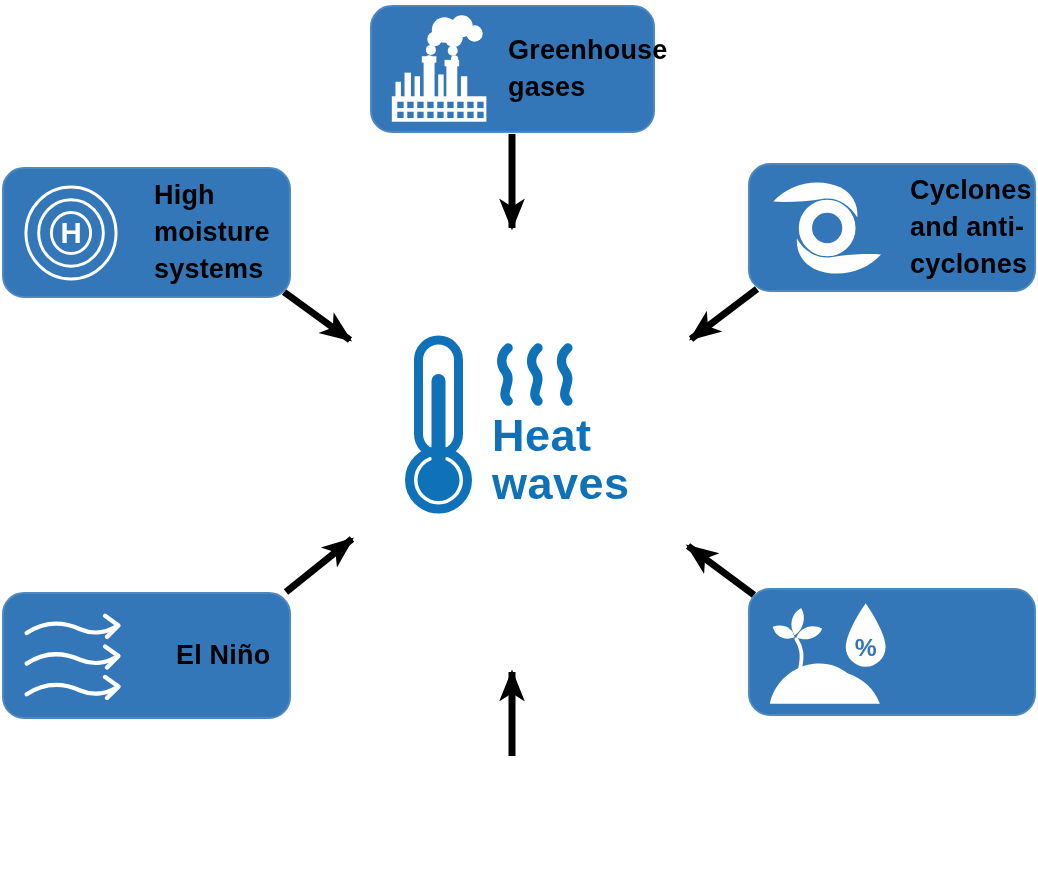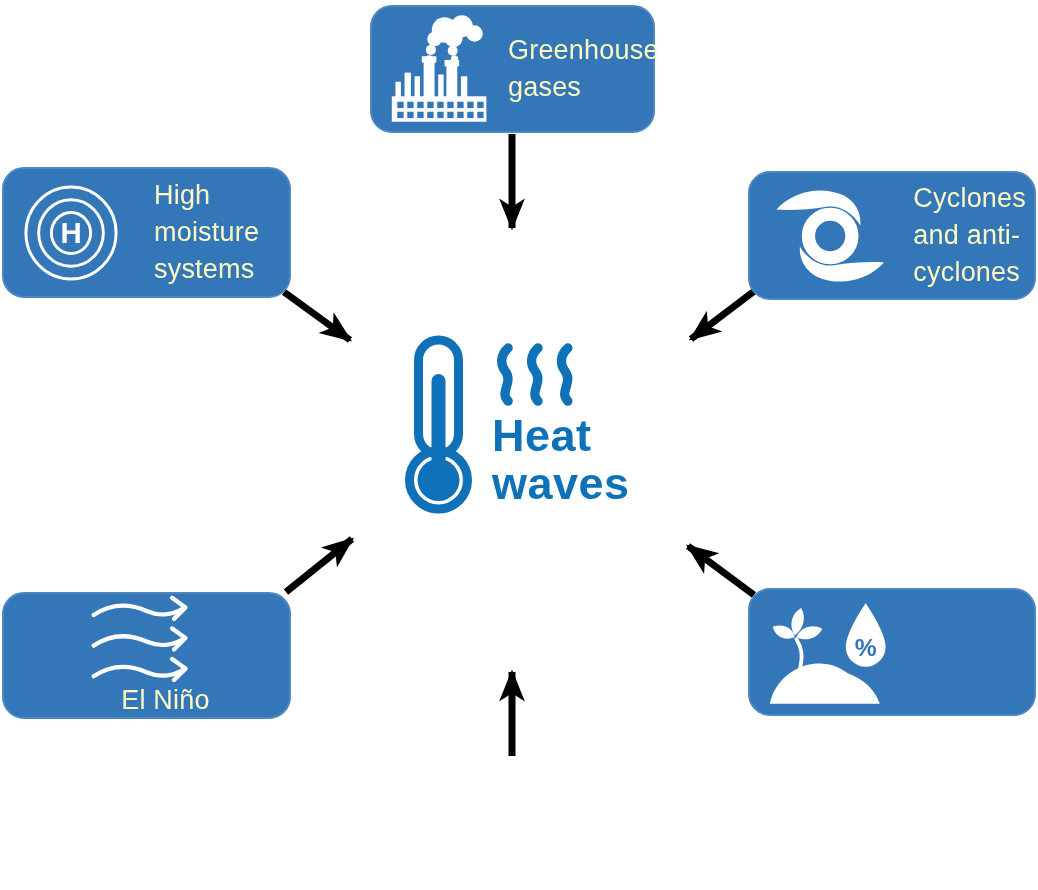--- a/index.html
+++ b/index.html
@@ -7,28 +7,28 @@
     position:relative;width:1038px;height:890px;background:#ffffff;
     font-family:"Liberation Sans","DejaVu Sans",sans-serif;overflow:hidden;
   }
   .arrows{position:absolute;left:0;top:0;width:1038px;height:890px;pointer-events:none;}
   .box{
     position:absolute;background:#3377B8;border:2px solid #4E88C0;border-radius:22px;
     display:flex;align-items:center;box-sizing:border-box;padding:0 8px 0 18px;
   }
   .icon-wrap{flex:0 0 auto;display:flex;align-items:center;justify-content:center;}
   .box-label{
-    color:#fef9c3;font-size:27px;line-height:37px;white-space:pre-line;
-    margin-left:18px;letter-spacing:0.2px;
+    color:#000000;font-size:27px;line-height:37px;white-space:pre-line;
+    margin-left:18px;letter-spacing:0.2px;font-weight:bold;
   }
   #box-greenhouse{left:370px;top:5px;width:285px;height:128px;}
   #box-high-pressure{left:2px;top:167px;width:289px;height:131px;}
   #box-high-pressure .box-label{margin-left:34px;}
-  #box-cyclones{left:748px;top:171px;width:288px;height:129px;justify-content:flex-end;}
-  #box-el-nino{left:2px;top:592px;width:289px;height:127px;flex-direction:column;}
+  #box-cyclones{left:748px;top:163px;width:288px;height:129px;}
+  #box-el-nino{left:2px;top:592px;width:289px;height:127px;}
   #box-el-nino .box-label{margin-left:28px;}
   #box-soil{left:748px;top:588px;width:288px;height:128px;}
   #box-landscape{left:368px;top:757px;width:287px;height:131px;}
   .center{position:absolute;left:402px;top:334px;width:252px;height:182px;}
   .center svg{position:absolute;}
   #therm-svg{left:0;top:0;}
   #waves-svg{left:94px;top:6px;}
   .center-label{
     position:absolute;left:90px;top:78px;color:#0F72B8;font-weight:bold;
     font-size:45px;line-height:48px;white-space:pre-line;letter-spacing:0.5px;

